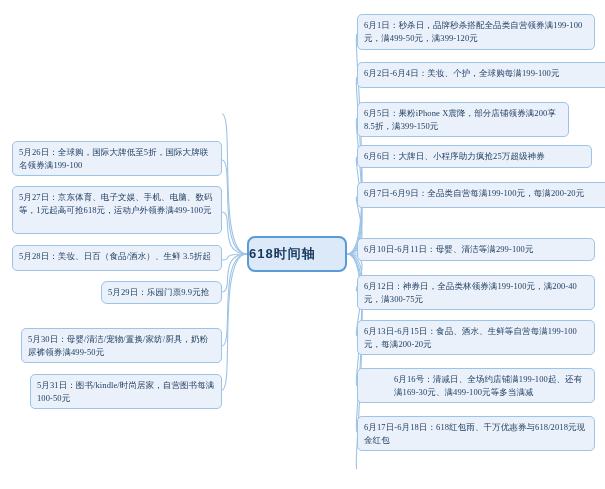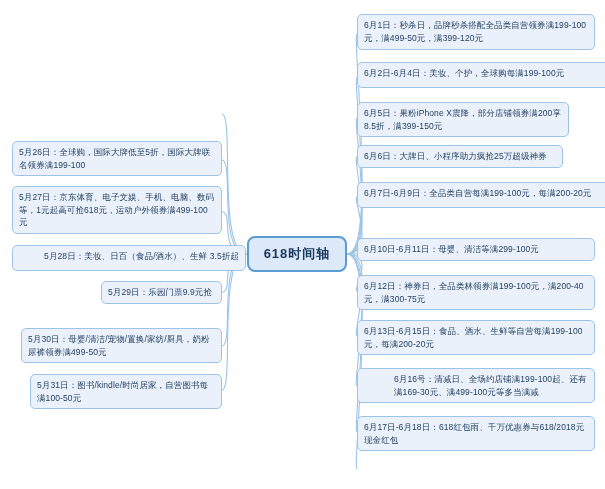--- a/index.html
+++ b/index.html
@@ -30,33 +30,33 @@
     box-sizing: border-box;
     background: #eaf1fb;
     border: 1px solid #9dc3e6;
     border-radius: 5px;
     color: #1b3a5c;
     font-size: 8.5px;
     line-height: 12.5px;
     padding: 4px 6px;
     letter-spacing: 0.1px;
     word-break: break-all;
+    font-family: Liberation Serif, serif;
   }
   .center-node {
     position: absolute;
     box-sizing: border-box;
     background: #dbe9f8;
     border: 2px solid #5b9bd5;
     border-radius: 8px;
     color: #17365d;
     font-size: 13px;
     font-weight: bold;
     display: flex;
     align-items: center;
-    justify-content: center;
     letter-spacing: 1px;
   }
 </style>
 </head>
 <body>
 
 <div id="canvas">
   <svg id="edges" viewBox="0 0 605 489">
       <path d="M247,254 C217,254 234.5,114 222,114" fill="none" stroke="#9dc3e6" stroke-width="1.1"></path>
       <path d="M247,254 C217,254 234.5,160 222,160" fill="none" stroke="#9dc3e6" stroke-width="1.1"></path>
@@ -75,27 +75,27 @@
       <path d="M347,254 C377,254 352,336 357,336" fill="none" stroke="#9dc3e6" stroke-width="1.1"></path>
       <path d="M347,254 C377,254 352,386 357,386" fill="none" stroke="#9dc3e6" stroke-width="1.1"></path>
       <path d="M347,254 C377,254 352,432 357,432" fill="none" stroke="#9dc3e6" stroke-width="1.1"></path>
       <path d="M347,254 C377,254 352,469 357,469" fill="none" stroke="#9dc3e6" stroke-width="1.1"></path>
     </svg>
   <div class="center-node" id="center" style="left: 247px; top: 236px; width: 100px; height: 36px;">
     <span>618时间轴</span>
   </div>
     <div class="node" style="left: 12px; top: 141px; width: 210px; min-height: 34px;"><span>5月26日：全球购，国际大牌低至5折，国际大牌联名领券满199-100</span></div>
     <div class="node" style="left: 12px; top: 186px; width: 210px; min-height: 48px;"><span>5月27日：京东体育、电子文娱、手机、电脑、数码等，1元起高可抢618元，运动户外领券满499-100元</span></div>
-    <div class="node" style="left: 12px; top: 245px; width: 234px; min-height: 26px; text-align: right;"><span>5月28日：美妆、日百（食品/酒水）、生鲜 3.5折起</span></div>
-    <div class="node" style="left: 101px; top: 281px; width: 121px; min-height: 18px;"><span>5月29日：乐园门票9.9元抢</span></div>
+    <div class="node" style="left: 12px; top: 245px; width: 210px; min-height: 26px;"><span>5月28日：美妆、日百（食品/酒水）、生鲜 3.5折起</span></div>
+    <div class="node" style="left: 101px; top: 281px; width: 121px; min-height: 18px; border-radius: 6px;"><span>5月29日：乐园门票9.9元抢</span></div>
     <div class="node" style="left: 21px; top: 328px; width: 201px; min-height: 32px;"><span>5月30日：母婴/清洁/宠物/置换/家纺/厨具，奶粉尿裤领券满499-50元</span></div>
     <div class="node" style="left: 30px; top: 374px; width: 192px; min-height: 28px;"><span>5月31日：图书/kindle/时尚居家，自营图书每满100-50元</span></div>
     <div class="node" style="left: 357px; top: 14px; width: 238px; min-height: 36px;"><span>6月1日：秒杀日，品牌秒杀搭配全品类自营领券满199-100元，满499-50元，满399-120元</span></div>
     <div class="node" style="left: 357px; top: 62px; width: 262px; min-height: 26px;"><span>6月2日-6月4日：美妆、个护，全球购每满199-100元</span></div>
     <div class="node" style="left: 357px; top: 102px; width: 212px; min-height: 28px;"><span>6月5日：果粉iPhone X震降，部分店铺领券满200享8.5折，满399-150元</span></div>
-    <div class="node" style="left: 357px; top: 145px; width: 206px; min-height: 20px;"><span>6月6日：大牌日、小程序助力疯抢25万超级神券</span></div>
+    <div class="node" style="left: 357px; top: 145px; width: 235px; min-height: 20px;"><span>6月6日：大牌日、小程序助力疯抢25万超级神券</span></div>
     <div class="node" style="left: 357px; top: 182px; width: 276px; min-height: 26px;"><span>6月7日-6月9日：全品类自营每满199-100元，每满200-20元</span></div>
     <div class="node" style="left: 357px; top: 238px; width: 238px; min-height: 20px;"><span>6月10日-6月11日：母婴、清洁等满299-100元</span></div>
     <div class="node" style="left: 357px; top: 275px; width: 238px; min-height: 28px;"><span>6月12日：神券日，全品类林领券满199-100元，满200-40元，满300-75元</span></div>
     <div class="node" style="left: 357px; top: 320px; width: 238px; min-height: 28px;"><span>6月13日-6月15日：食品、酒水、生鲜等自营每满199-100元，每满200-20元</span></div>
     <div class="node" style="left: 357px; top: 368px; width: 238px; min-height: 32px; padding-left: 36px;"><span>6月16号：清减日、全场约店铺满199-100起、还有满169-30元、满499-100元等多当满减</span></div>
     <div class="node" style="left: 357px; top: 416px; width: 238px; min-height: 28px;"><span>6月17日-6月18日：618红包雨、千万优惠券与618/2018元现金红包</span></div>
   </div>
 
 </body></html>

